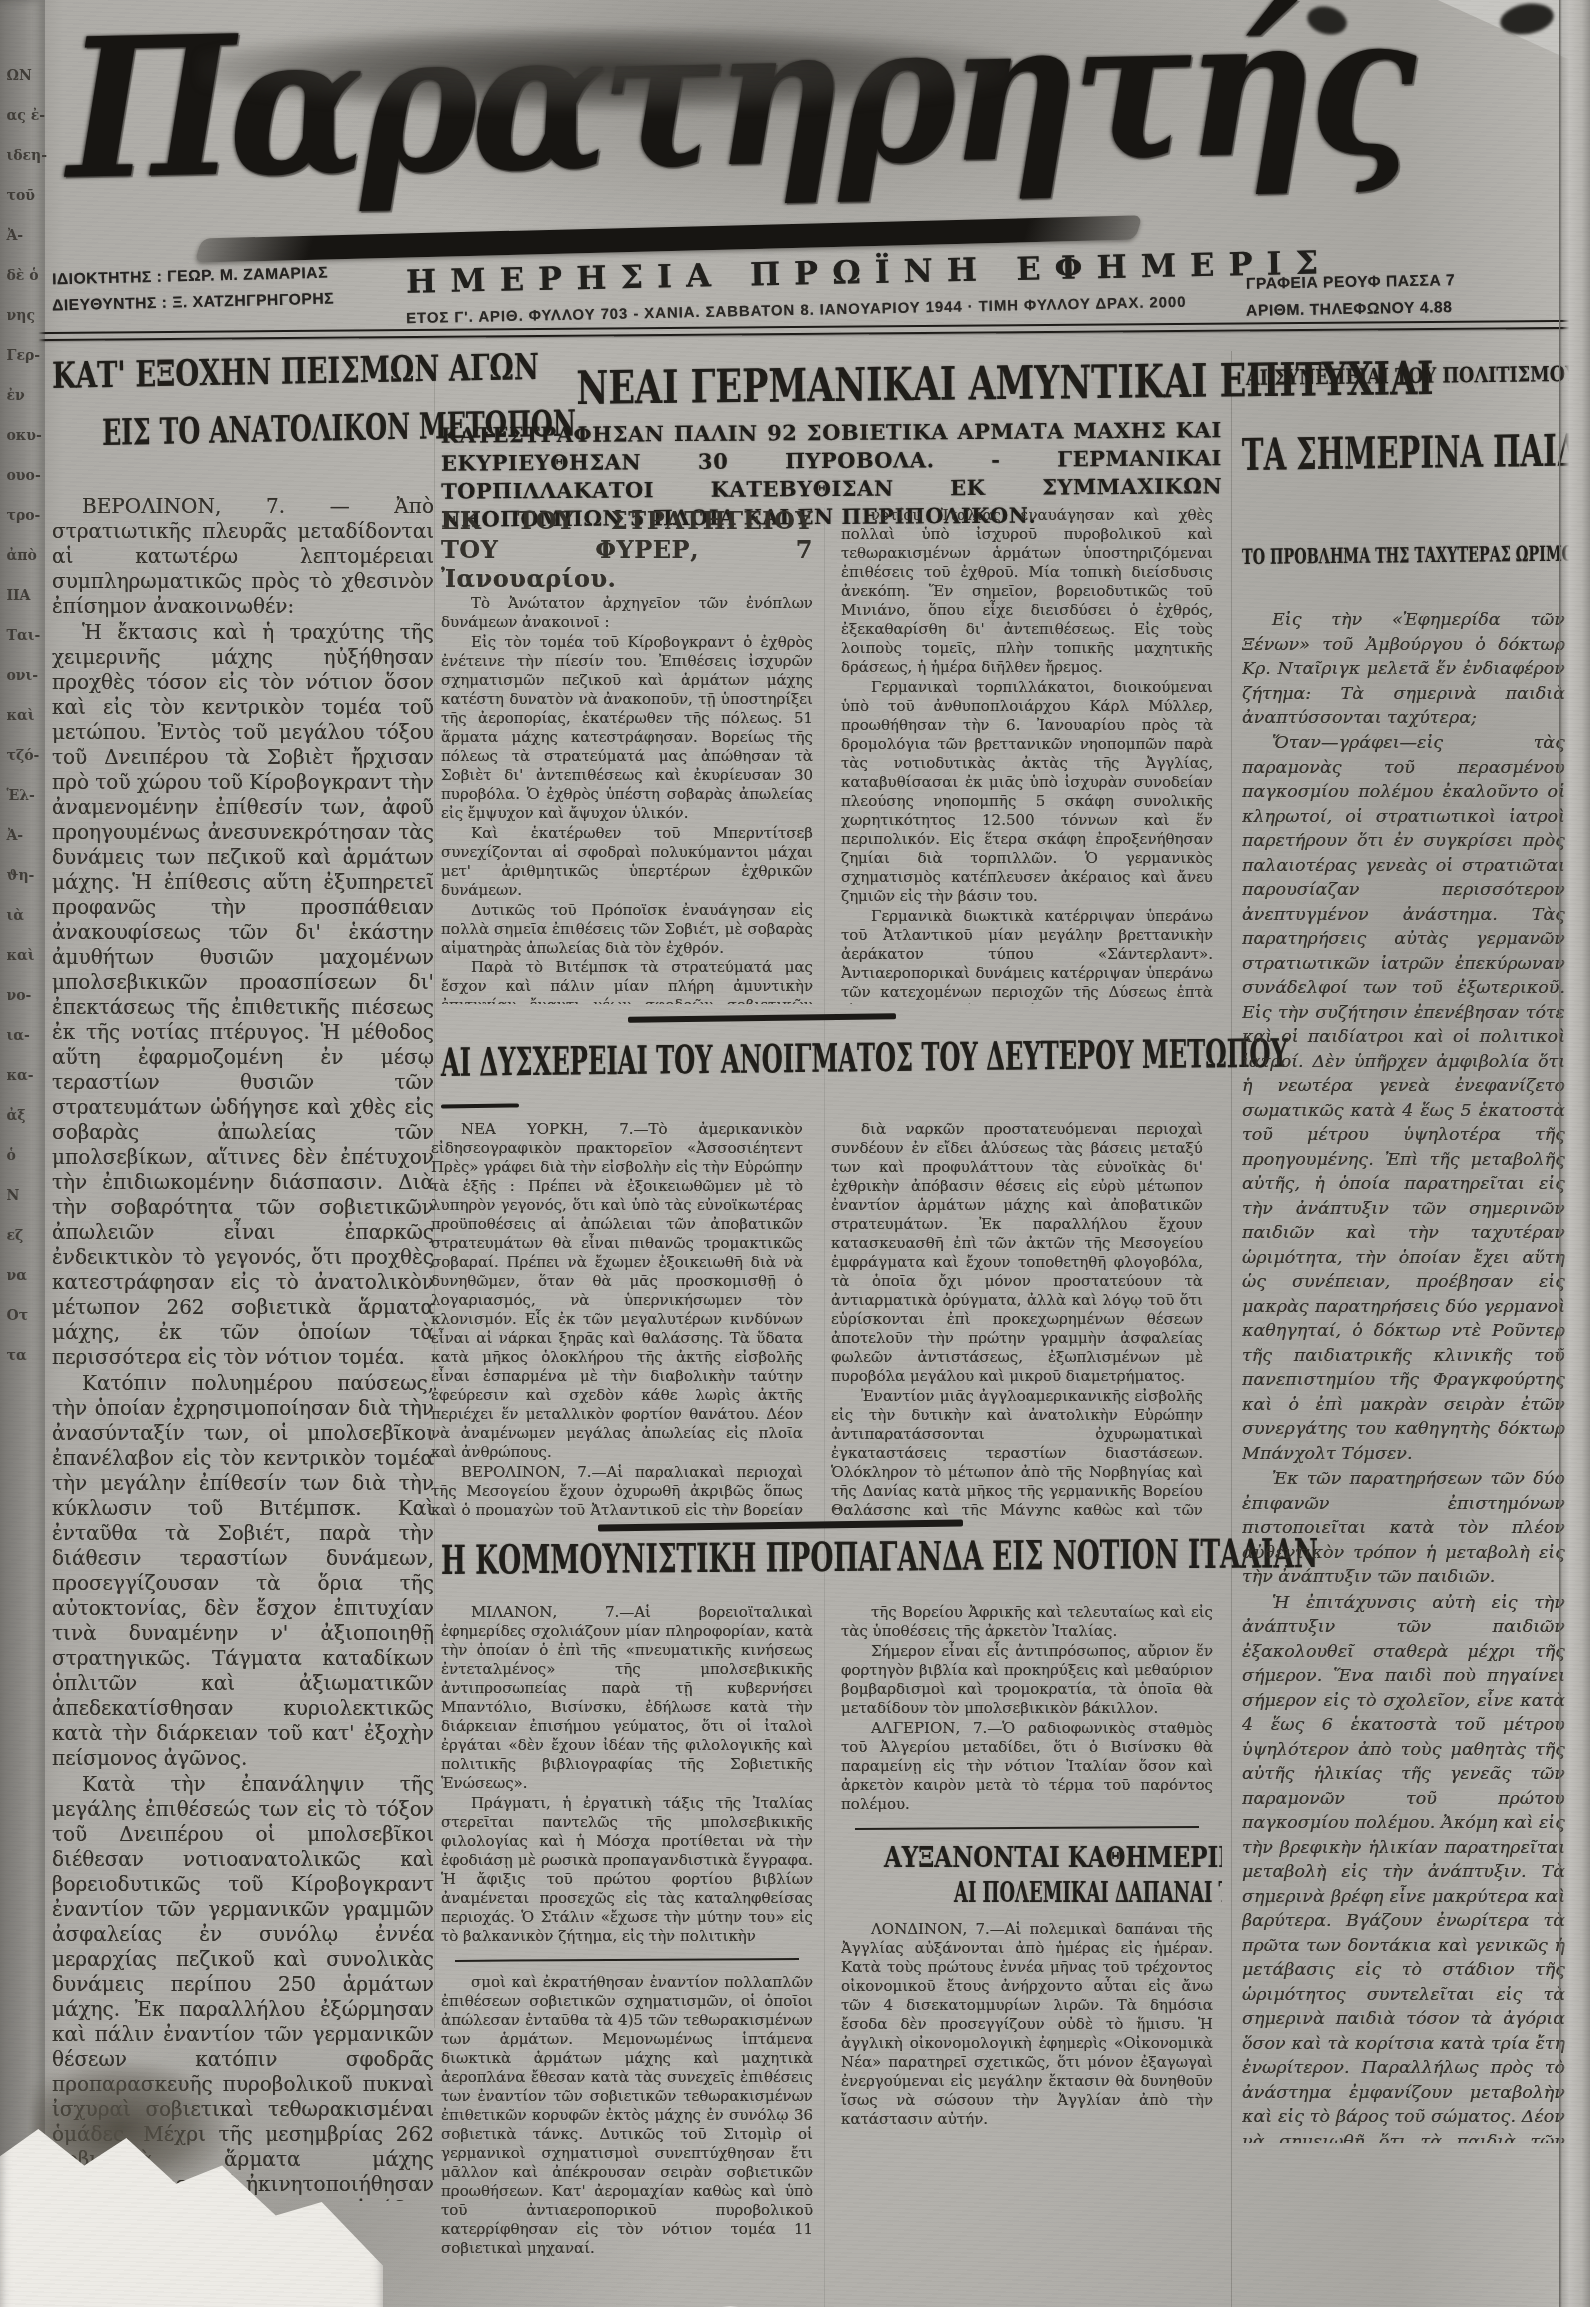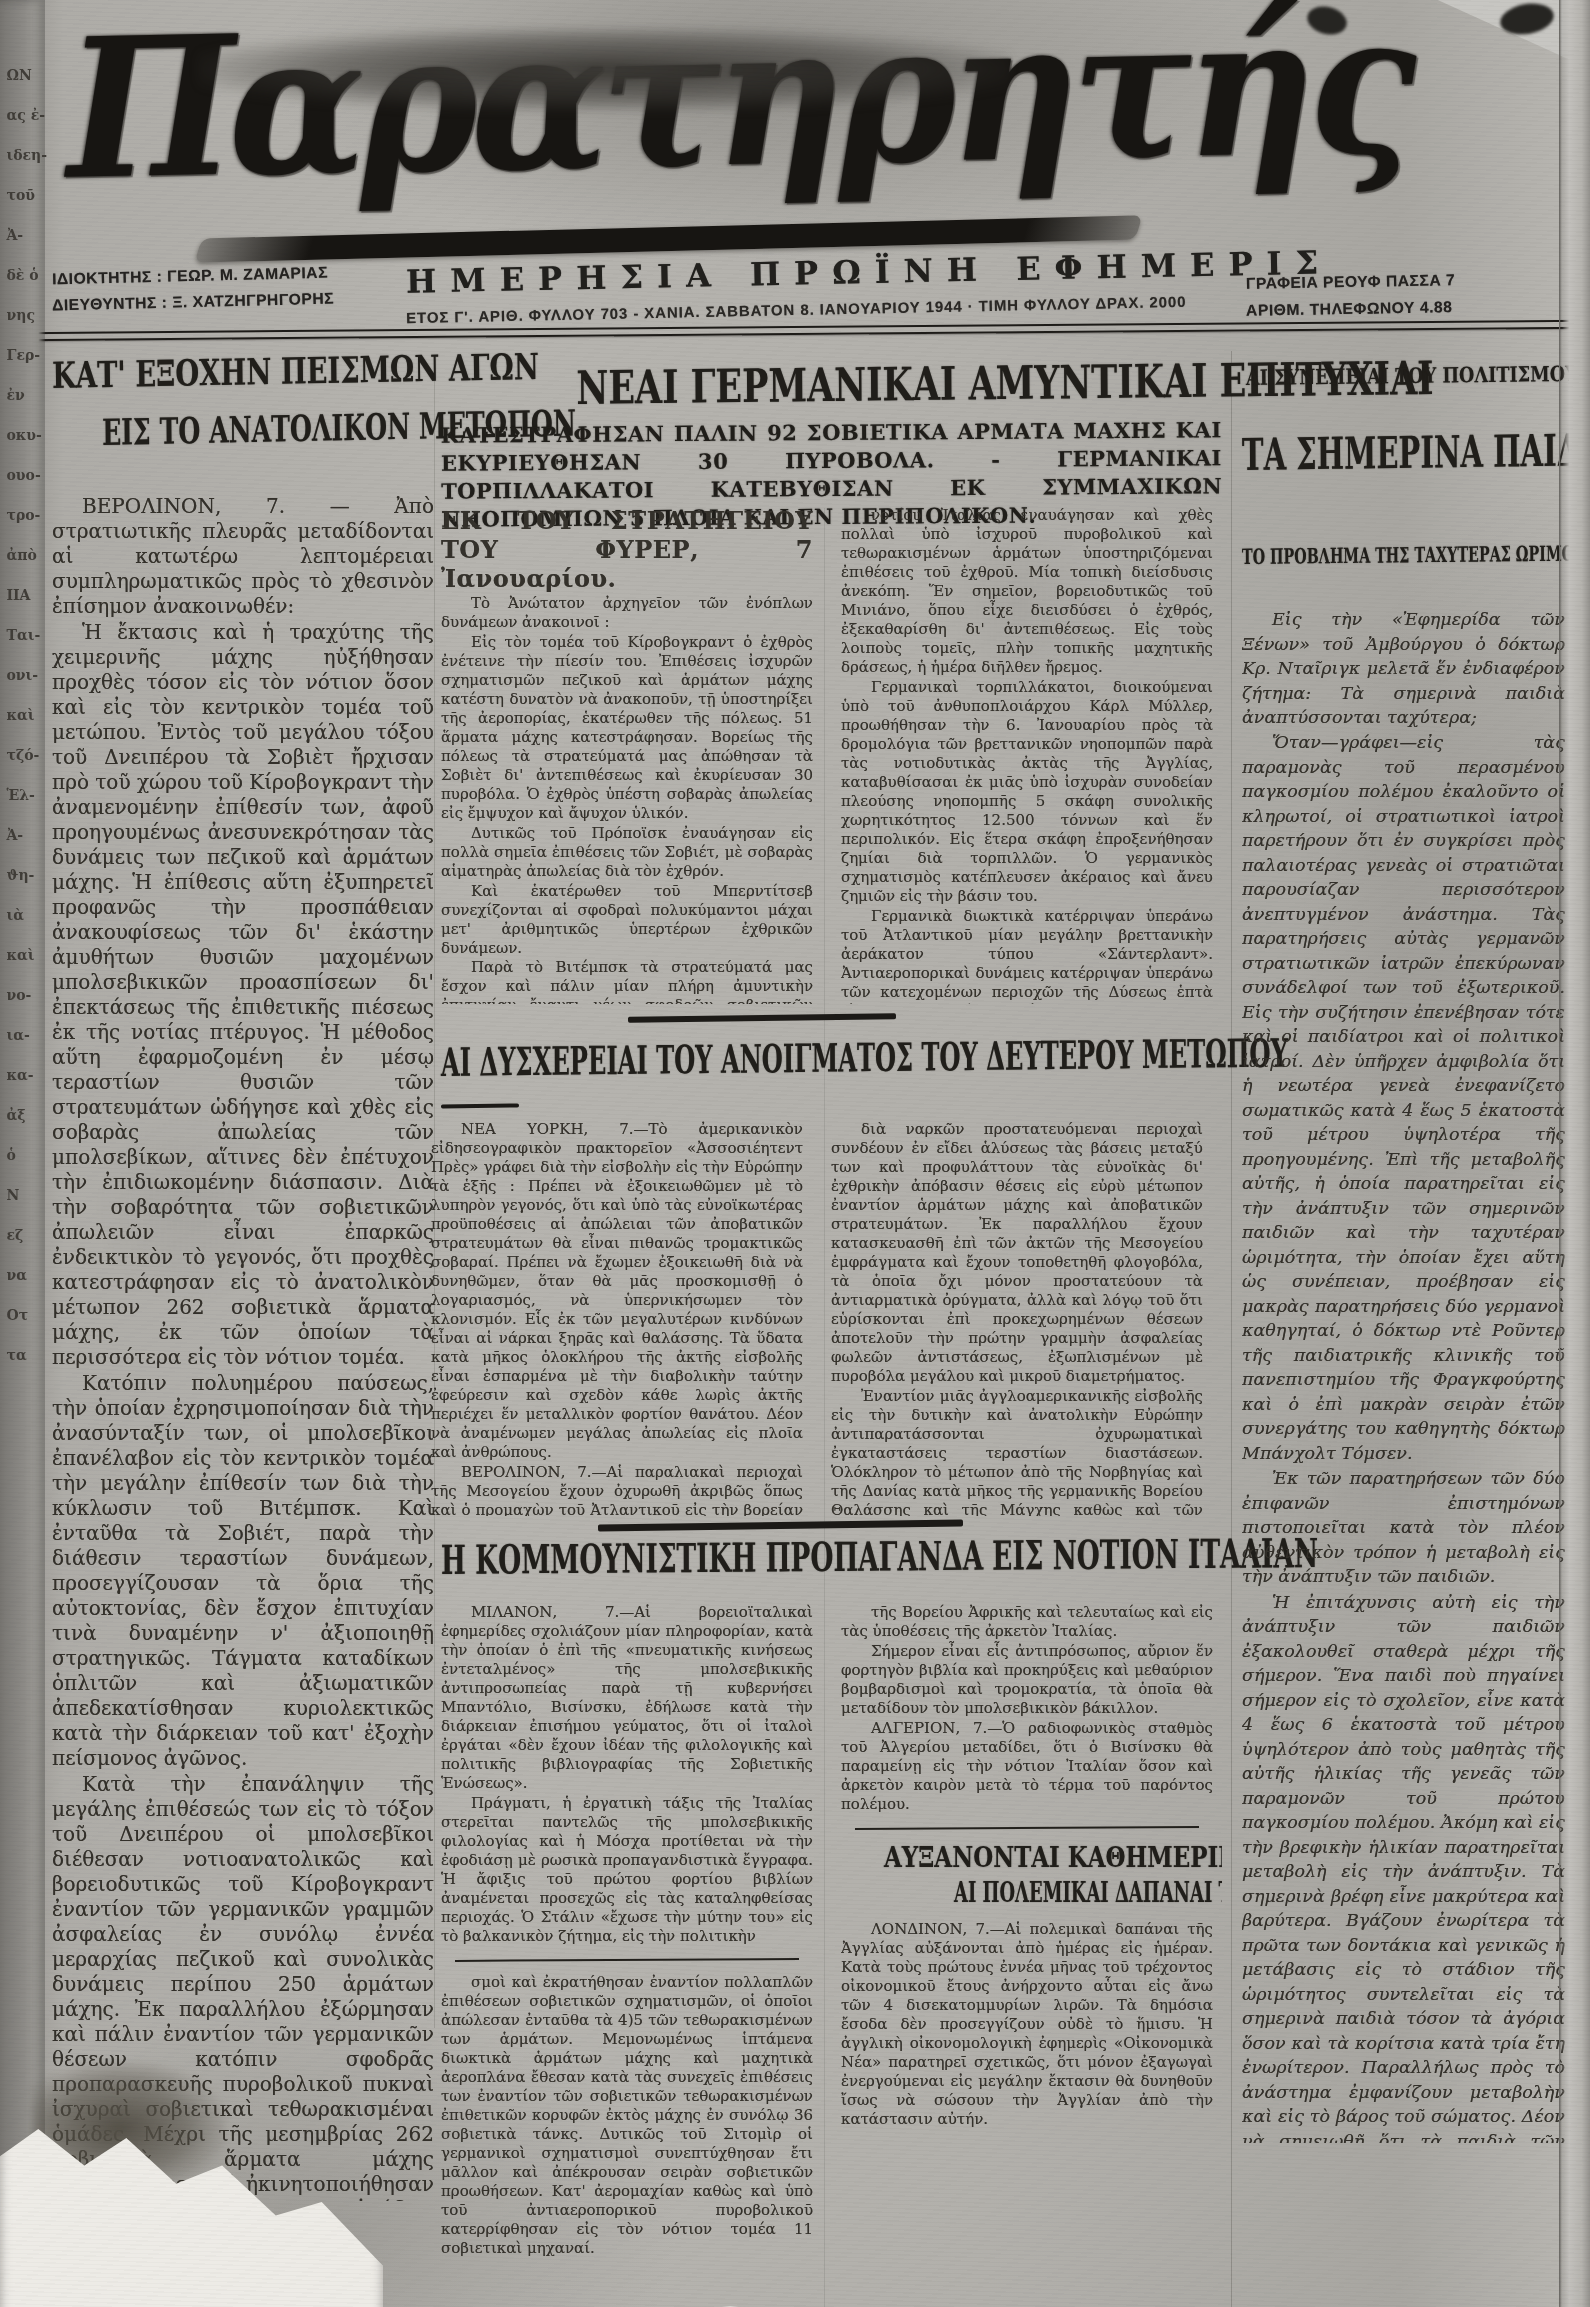--- a/index.html
+++ b/index.html
@@ -156,22 +156,22 @@
     <div class="abs head ctr" style="left:441px;top:356px;width:781px;font-size:46px;">
       <span class="fit" style="transform:scaleX(.76) rotate(-.5deg);">ΝΕΑΙ ΓΕΡΜΑΝΙΚΑΙ ΑΜΥΝΤΙΚΑΙ ΕΠΙΤΥΧΙΑΙ</span>
     </div>
     <div class="abs head" style="left:441px;top:419px;width:781px;font-size:21px;line-height:28px;text-align:justify;letter-spacing:0.5px;transform:rotate(-.4deg);">ΚΑΤΕΣΤΡΑΦΗΣΑΝ ΠΑΛΙΝ 92 ΣΟΒΙΕΤΙΚΑ ΑΡΜΑΤΑ ΜΑΧΗΣ ΚΑΙ ΕΚΥΡΙΕΥΘΗΣΑΝ 30 ΠΥΡΟΒΟΛΑ. - ΓΕΡΜΑΝΙΚΑΙ ΤΟΡΠΙΛΛΑΚΑΤΟΙ ΚΑΤΕΒΥΘΙΣΑΝ ΕΚ ΣΥΜΜΑΧΙΚΩΝ ΝΗΟΠΟΜΠΩΝ 5 ΠΛΟΙΑ ΚΑΙ ΕΝ ΠΕΡΙΠΟΛΙΚΟΝ.</div>
     <div class="abs twocol" style="left:441px;top:506px;width:781px;height:498px;overflow:hidden;">
       <div class="bodytext mid-body">
         <p class="para lede">ΕΚ ΤΟΥ ΣΤΡΑΤΗΓΕΙΟΥ ΤΟΥ ΦΥΡΕΡ, 7 Ἰανουαρίου.</p>
         <div>
             <p class="para">Τὸ Ἀνώτατον ἀρχηγεῖον τῶν ἐνόπλων δυνάμεων ἀνακοινοῖ :</p>
             <p class="para">Εἰς τὸν τομέα τοῦ Κίροβογκραντ ὁ ἐχθρὸς ἐνέτεινε τὴν πίεσίν του. Ἐπιθέσεις ἰσχυρῶν σχηματισμῶν πεζικοῦ καὶ ἁρμάτων μάχης κατέστη δυνατὸν νὰ ἀνακοποῦν, τῇ ὑποστηρίξει τῆς ἀεροπορίας, ἑκατέρωθεν τῆς πόλεως. 51 ἅρματα μάχης κατεστράφησαν. Βορείως τῆς πόλεως τὰ στρατεύματά μας ἀπώθησαν τὰ Σοβιὲτ δι' ἀντεπιθέσεως καὶ ἐκυρίευσαν 30 πυροβόλα. Ὁ ἐχθρὸς ὑπέστη σοβαρὰς ἀπωλείας εἰς ἔμψυχον καὶ ἄψυχον ὑλικόν.</p>
+            <p class="para">Καὶ ἑκατέρωθεν τοῦ Μπερντίτσεβ συνεχίζονται αἱ σφοδραὶ πολυκύμαντοι μάχαι μετ' ἀριθμητικῶς ὑπερτέρων ἐχθρικῶν δυνάμεων.</p>
             <p class="para">Δυτικῶς τοῦ Πρόποϊσκ ἐναυάγησαν εἰς πολλὰ σημεῖα ἐπιθέσεις τῶν Σοβιέτ, μὲ σοβαρὰς αἱματηρὰς ἀπωλείας διὰ τὸν ἐχθρόν.</p>
-            <p class="para">Καὶ ἑκατέρωθεν τοῦ Μπερντίτσεβ συνεχίζονται αἱ σφοδραὶ πολυκύμαντοι μάχαι μετ' ἀριθμητικῶς ὑπερτέρων ἐχθρικῶν δυνάμεων.</p>
             <p class="para">Παρὰ τὸ Βιτέμπσκ τὰ στρατεύματά μας ἔσχον καὶ πάλιν μίαν πλήρη ἀμυντικὴν ἐπιτυχίαν ἔναντι νέων σφοδρῶν σοβιετικῶν ἀποπειρῶν διασπάσεως καὶ κατέστρεψαν 41 ἐχθρικὰ ἅρματα μάχης.</p>
           </div>
       </div>
       <div class="bodytext mid-body">
           <p class="para">νοτίου Ἰταλίας ἐναυάγησαν καὶ χθὲς πολλαὶ ὑπὸ ἰσχυροῦ πυροβολικοῦ καὶ τεθωρακισμένων ἁρμάτων ὑποστηριζόμεναι ἐπιθέσεις τοῦ ἐχθροῦ. Μία τοπικὴ διείσδυσις ἀνεκόπη. Ἕν σημεῖον, βορειοδυτικῶς τοῦ Μινιάνο, ὅπου εἶχε διεισδύσει ὁ ἐχθρός, ἐξεκαθαρίσθη δι' ἀντεπιθέσεως. Εἰς τοὺς λοιποὺς τομεῖς, πλὴν τοπικῆς μαχητικῆς δράσεως, ἡ ἡμέρα διῆλθεν ἤρεμος.</p>
           <p class="para">Γερμανικαὶ τορπιλλάκατοι, διοικούμεναι ὑπὸ τοῦ ἀνθυποπλοιάρχου Κάρλ Μύλλερ, προωθήθησαν τὴν 6. Ἰανουαρίου πρὸς τὰ δρομολόγια τῶν βρεττανικῶν νηοπομπῶν παρὰ τὰς νοτιοδυτικὰς ἀκτὰς τῆς Ἀγγλίας, καταβυθίσασαι ἐκ μιᾶς ὑπὸ ἰσχυρὰν συνοδείαν πλεούσης νηοπομπῆς 5 σκάφη συνολικῆς χωρητικότητος 12.500 τόννων καὶ ἕν περιπολικόν. Εἰς ἕτερα σκάφη ἐπροξενήθησαν ζημίαι διὰ τορπιλλῶν. Ὁ γερμανικὸς σχηματισμὸς κατέπλευσεν ἀκέραιος καὶ ἄνευ ζημιῶν εἰς τὴν βάσιν του.</p>
           <p class="para">Γερμανικὰ διωκτικὰ κατέρριψαν ὑπεράνω τοῦ Ἀτλαντικοῦ μίαν μεγάλην βρεττανικὴν ἀεράκατον τύπου «Σάντερλαντ». Ἀντιαεροπορικαὶ δυνάμεις κατέρριψαν ὑπεράνω τῶν κατεχομένων περιοχῶν τῆς Δύσεως ἑπτὰ εἰς μικρὸν ὕψος ἱπτάμενα βρεττανικὰ ἀεροπλάνα.</p>
         </div>
     </div>
 

